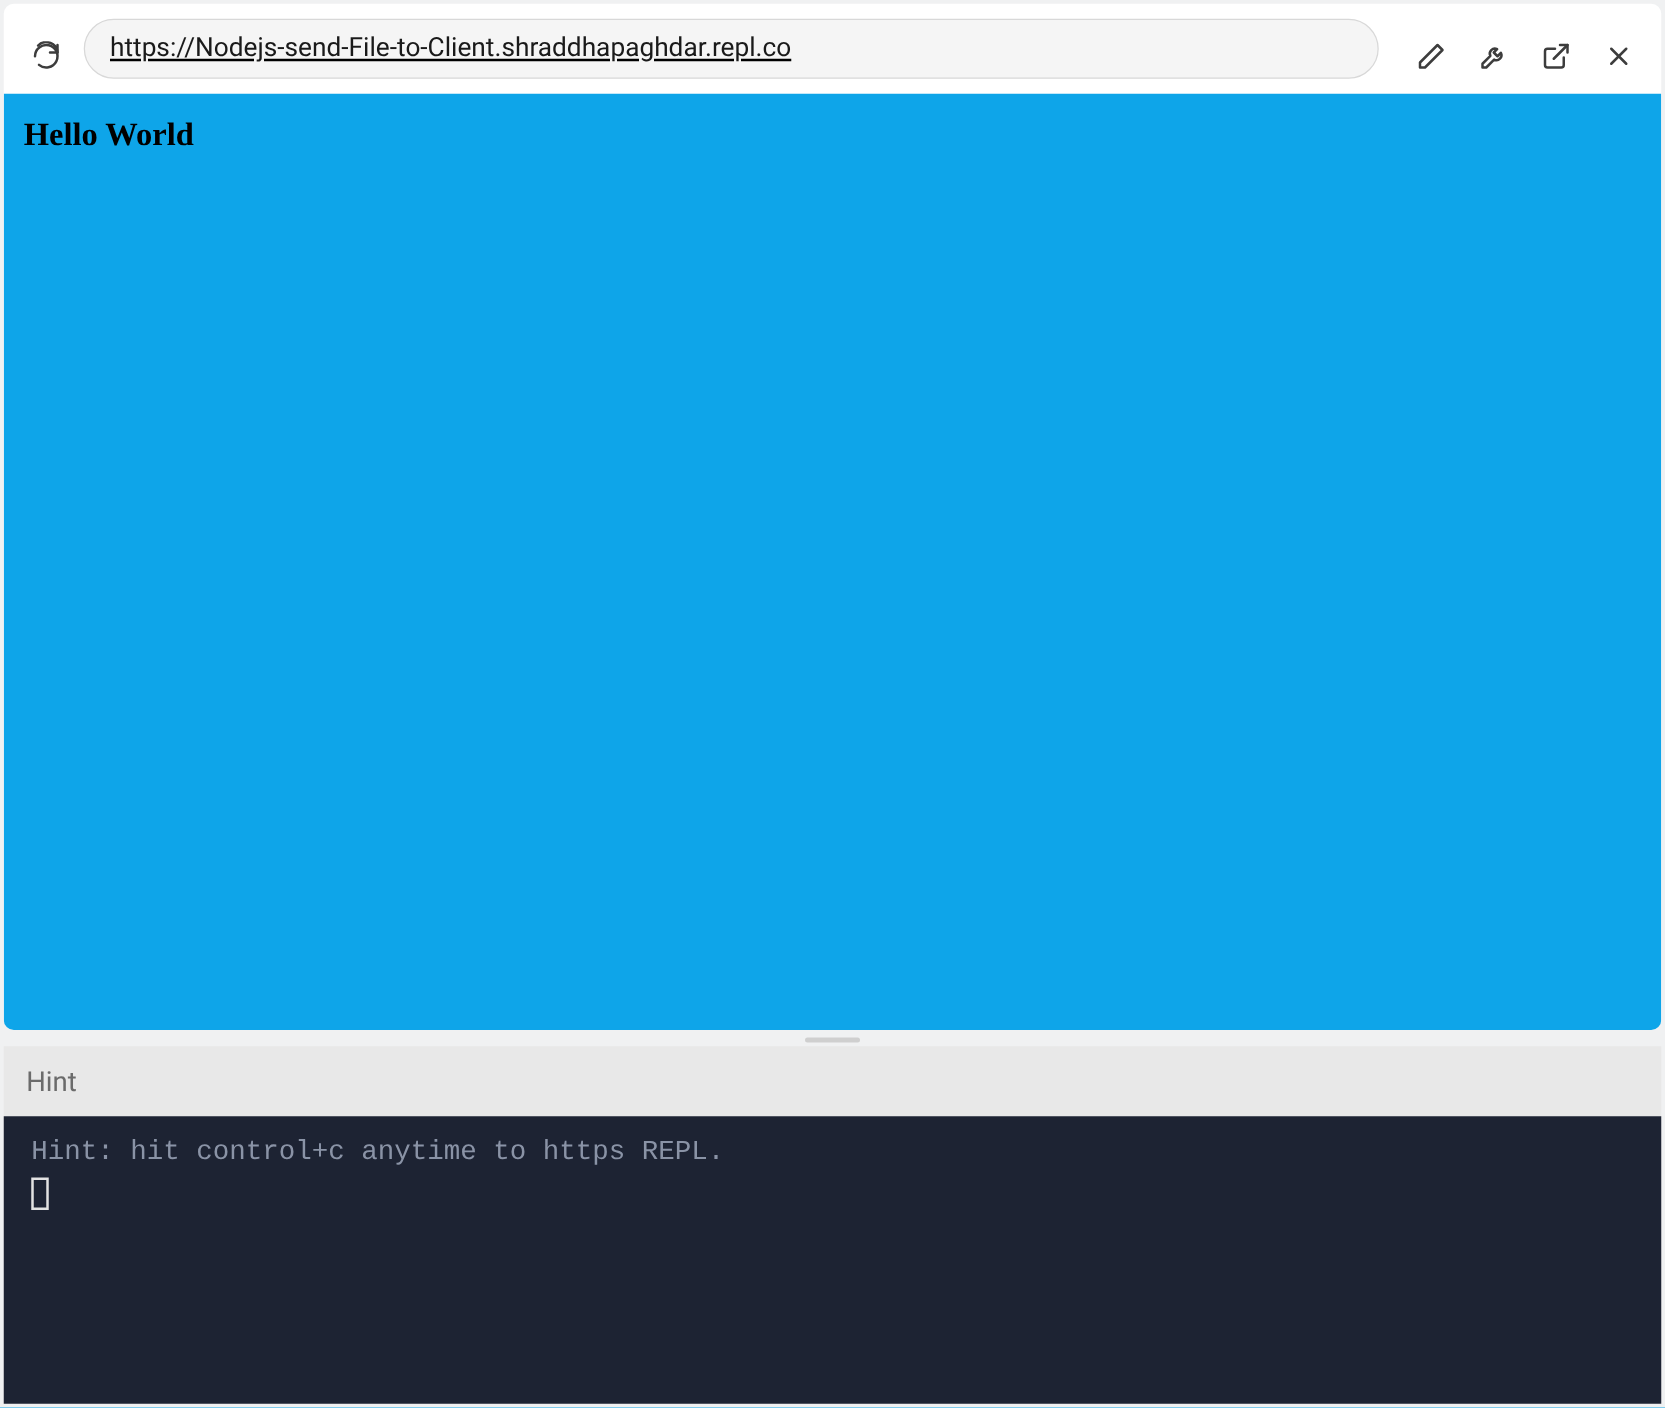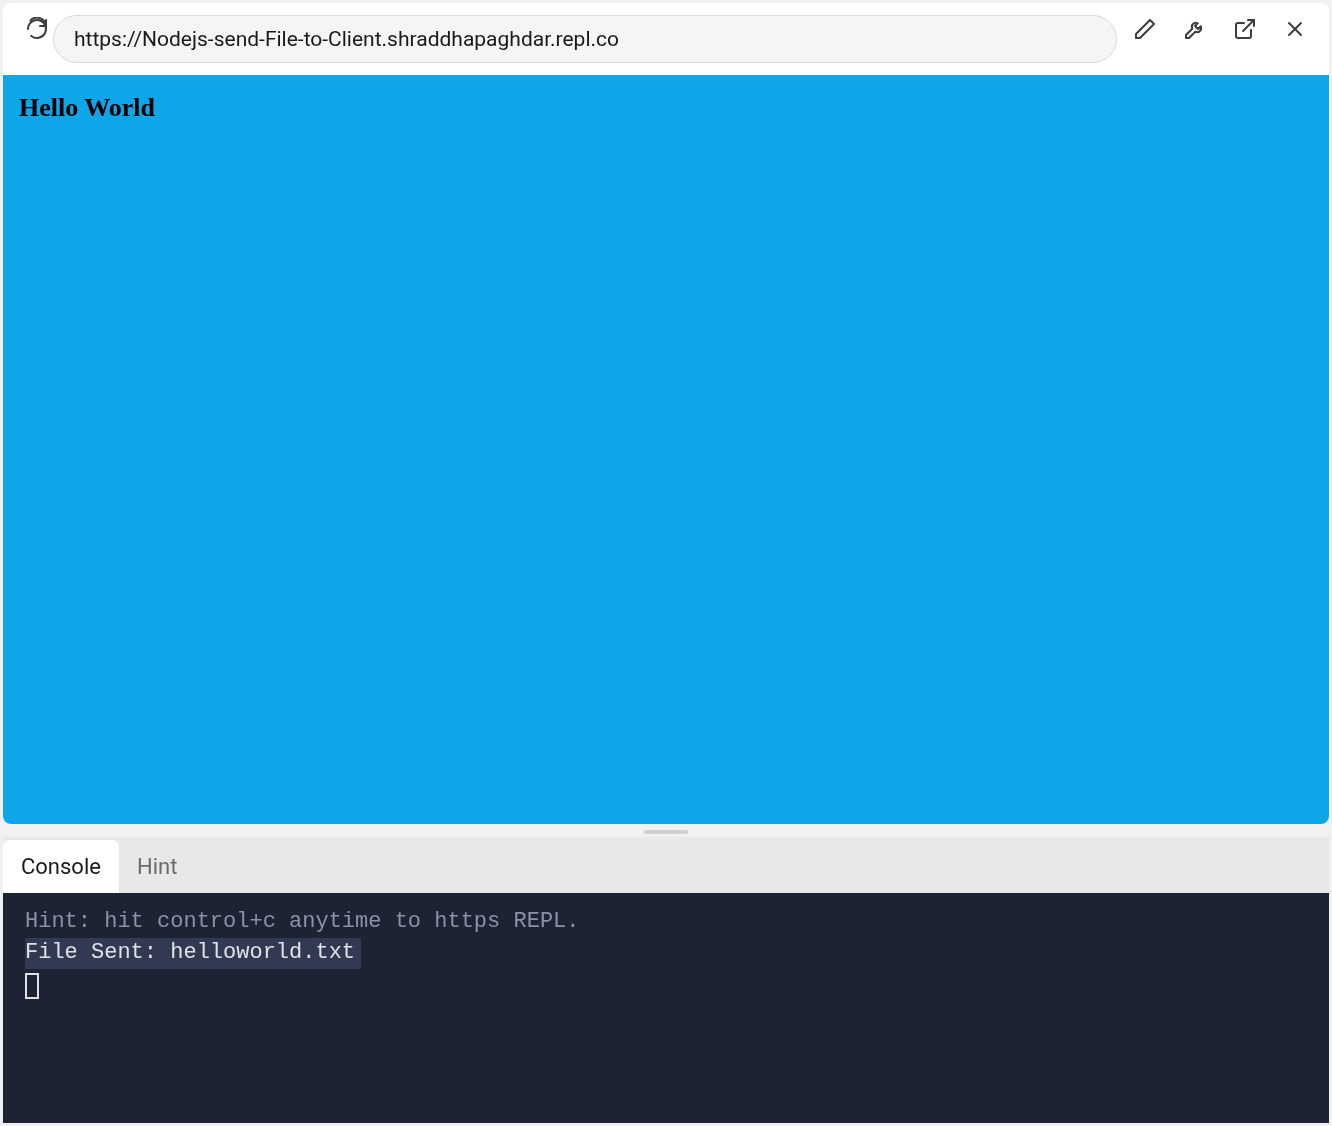--- a/index.html
+++ b/index.html
@@ -20,22 +20,24 @@
       background: #ffffff;
       border-radius: 8px;
       margin: 3px;
       flex: 1;
       display: flex;
       flex-direction: column;
       overflow: hidden;
     }
     .toolbar {
       display: flex;
-      align-items: flex-start;
+      align-items: flex-end;
       padding: 12px 18px;
+      gap: 14px;
+      text-decoration: underline;
     }
     .icon-btn {
       width: 32px;
       height: 32px;
       display: flex;
       align-items: center;
       justify-content: center;
       cursor: pointer;
       color: #3d3d3d;
     }
@@ -192,21 +194,19 @@
     <h3 class="page-heading">Hello World</h3>
   </div>
 </div>
 
 <div class="resize-handle">
   <div class="resize-grip"></div>
 </div>
 
 <div class="bottom-pane">
   <div class="tabs">
-    <div class="tab active">Console</div>
     <div class="tab">Hint</div>
   </div>
   <div class="console">
     <span class="console-line hint">Hint: hit control+c anytime to https REPL.</span>
-    <span class="console-line"><span class="highlight-bg">File Sent: helloworld.txt</span></span>
     <span class="cursor-box"></span>
   </div>
 </div>
 
 </body></html>

